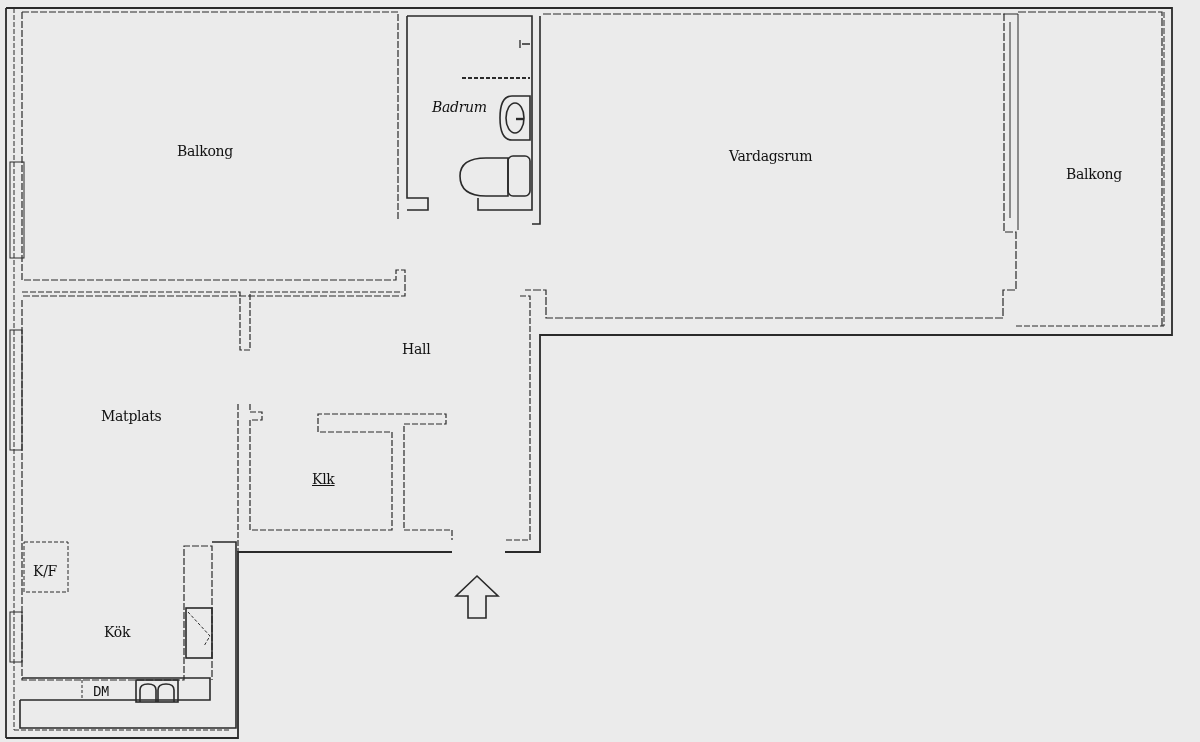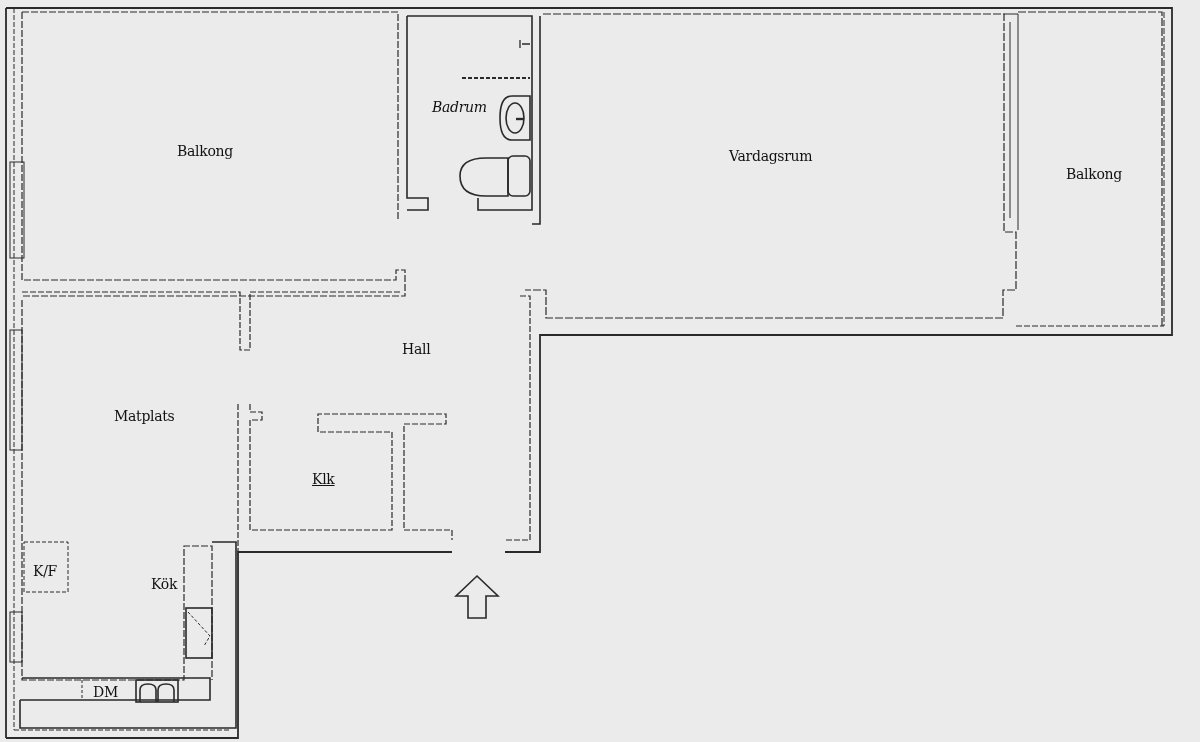--- a/index.html
+++ b/index.html
@@ -56,17 +56,17 @@
   </g>
 
   <path d="M477 576 L498 596 H486 V618 H468 V596 H456 Z" fill="none" stroke="#2a2a2a" stroke-width="1.6"></path>
 </svg>
 
 <div class="lbl" style="left:177px;top:143px;">Balkong</div>
 <div class="lbl" style="left:432px;top:99px;font-style:italic;">Badrum</div>
 <div class="lbl" style="left:729px;top:148px;">Vardagsrum</div>
 <div class="lbl" style="left:1066px;top:166px;">Balkong</div>
 <div class="lbl" style="left:380px;top:341px;margin-left:22px;">Hall</div>
-<div class="lbl" style="left:114px;top:408px;">Matplats</div>
+<div class="lbl" style="left:101px;top:408px;">Matplats</div>
 <div class="lbl" style="left:312px;top:471px;text-decoration:underline;">Klk</div>
-<div class="lbl" style="left:104px;top:576px;margin-left:47px;">Kök</div>
+<div class="lbl" style="left:104px;top:624px;">Kök</div>
 <div class="lbl" style="left:33px;top:563px;">K/F</div>
-<div class="lbl" style="left:93px;top:684px;">DM</div>
+<div class="lbl" style="left:93px;top:684px;font-family:Liberation Mono, monospace;">DM</div>
 
 </body></html>

